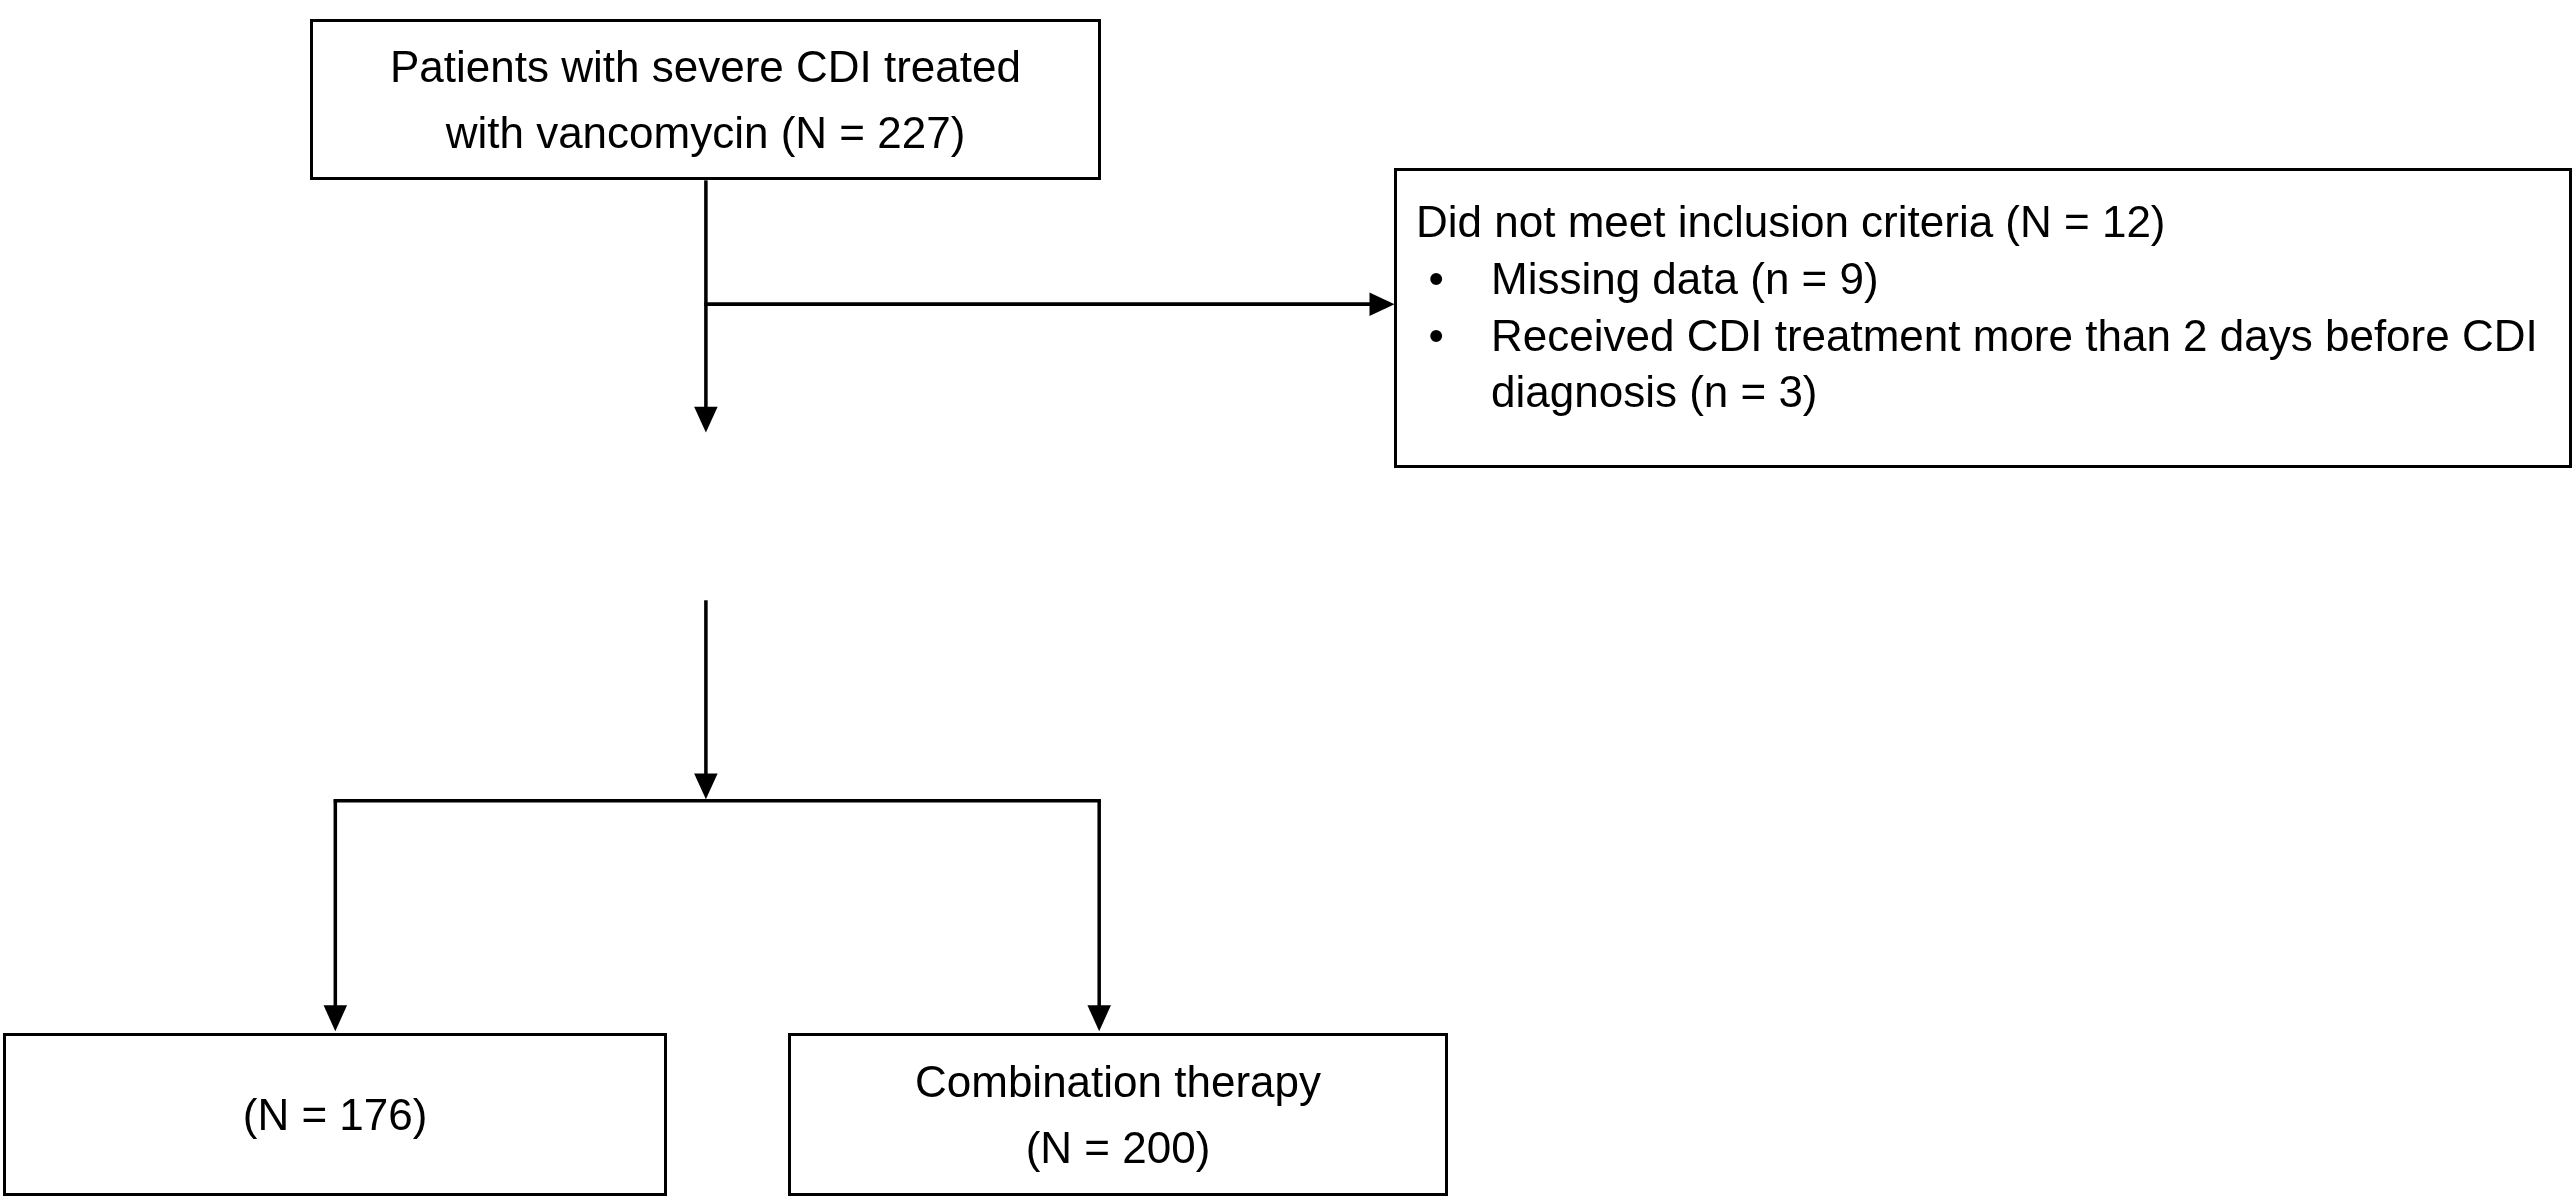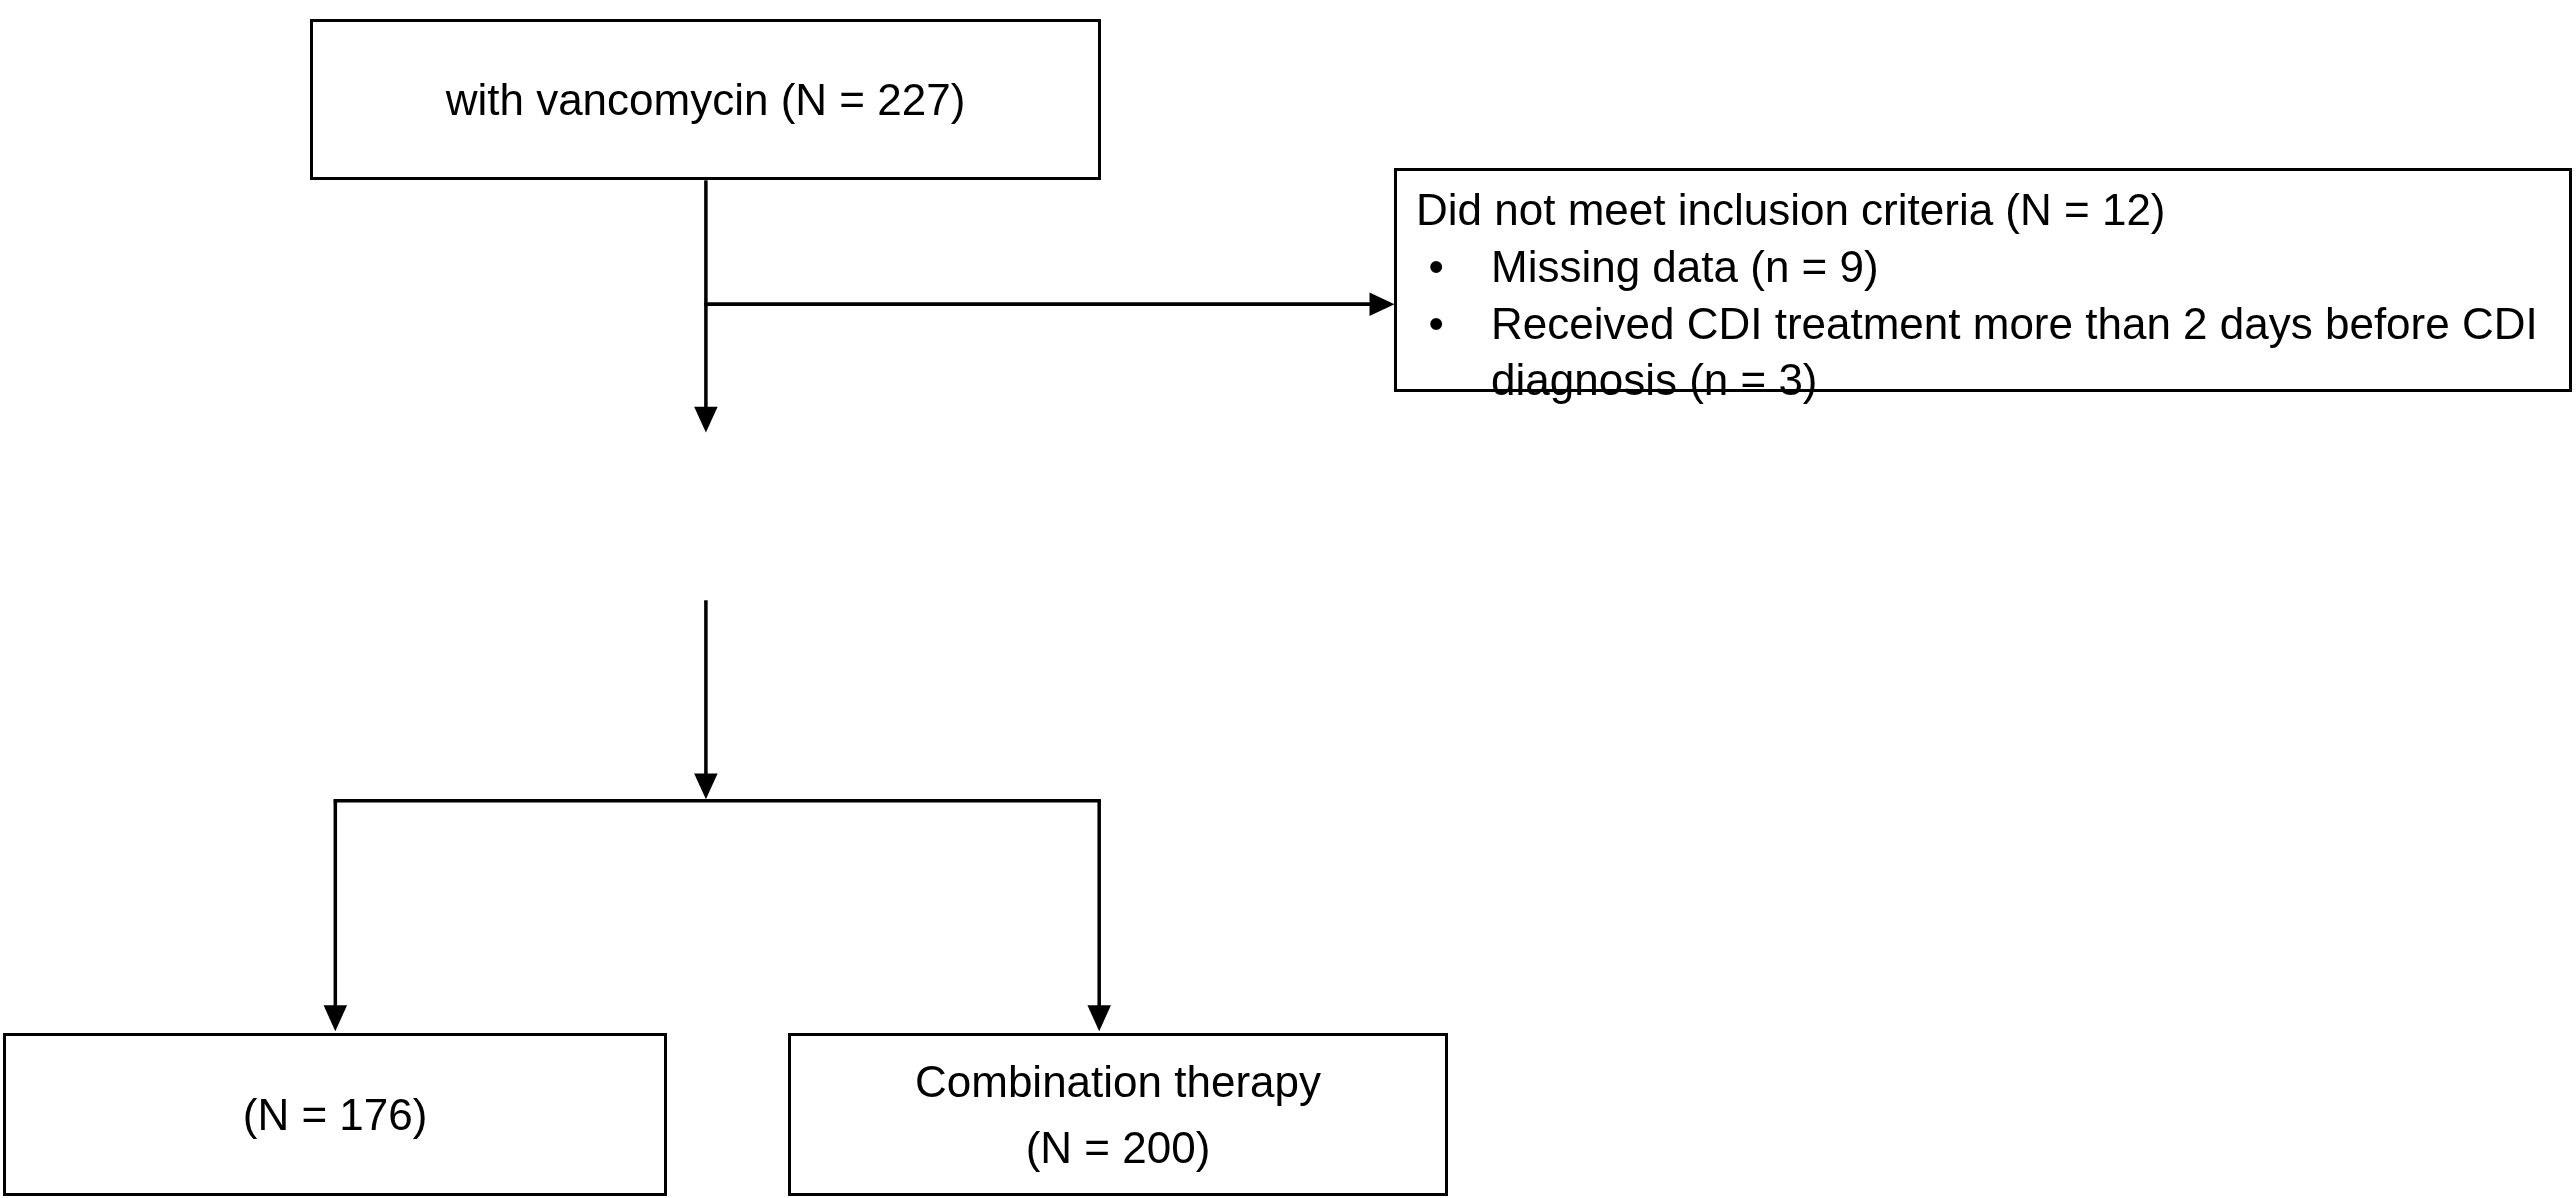--- a/index.html
+++ b/index.html
@@ -41,22 +41,22 @@
   }
   .center-box {
     display: flex;
     flex-direction: column;
     align-items: center;
     justify-content: center;
     text-align: center;
     line-height: 1.5;
   }
   #box-source    { left: 310px;  top: 19px;   width: 791px; height: 161px; }
-  #box-excluded  { left: 1394px; top: 168px;  width: 1178px; height: 224px;
-                   padding: 11px 19px 19px 19px; line-height: 1.29; }
+  #box-excluded  { left: 1394px; top: 168px;  width: 1178px; height: 300px;
+                   padding: 23px 19px 19px 19px; line-height: 1.29; }
   #box-enrolled  { left: 313px;  top: 433px;  width: 787px; height: 167px; }
   #box-mono      { left: 3.1px;    top: 1033px; width: 664px;  height: 163px; }
   #box-combo     { left: 771px;  top: 1033px; width: 660px;  height: 163px; margin-left: 17px; }
   .bullet-row { display: flex; }
   .bullet-dot {
     flex: 0 0 56px;
     box-sizing: border-box;
     padding-left: 12.5px;
   }
   .bullet-text { flex: 1 1 auto; margin-left: 19px; }
@@ -80,20 +80,21 @@
     <line class="ln" x1="426" y1="1022" x2="1405" y2="1022"></line>
 
     <line class="ln" x1="428" y1="1020" x2="428" y2="1285"></line>
     <polygon class="ah" points="413,1283 443,1283 428,1316"></polygon>
 
     <line class="ln" x1="1403" y1="1020" x2="1403" y2="1285"></line>
     <polygon class="ah" points="1388,1283 1418,1283 1403,1316"></polygon>
   </svg>
 
   <div id="box-source" class="box center-box">
+    <div>Patients with severe CDI treated</div>
     <div>with vancomycin (N = 227)</div>
   </div>
 
   <div id="box-excluded" class="box">
     <div>Did not meet inclusion criteria (N = 12)</div>
     <div class="bullet-row">
       <span class="bullet-dot">•</span>
       <span class="bullet-text">Missing data (n = 9)</span>
     </div>
     <div class="bullet-row">

